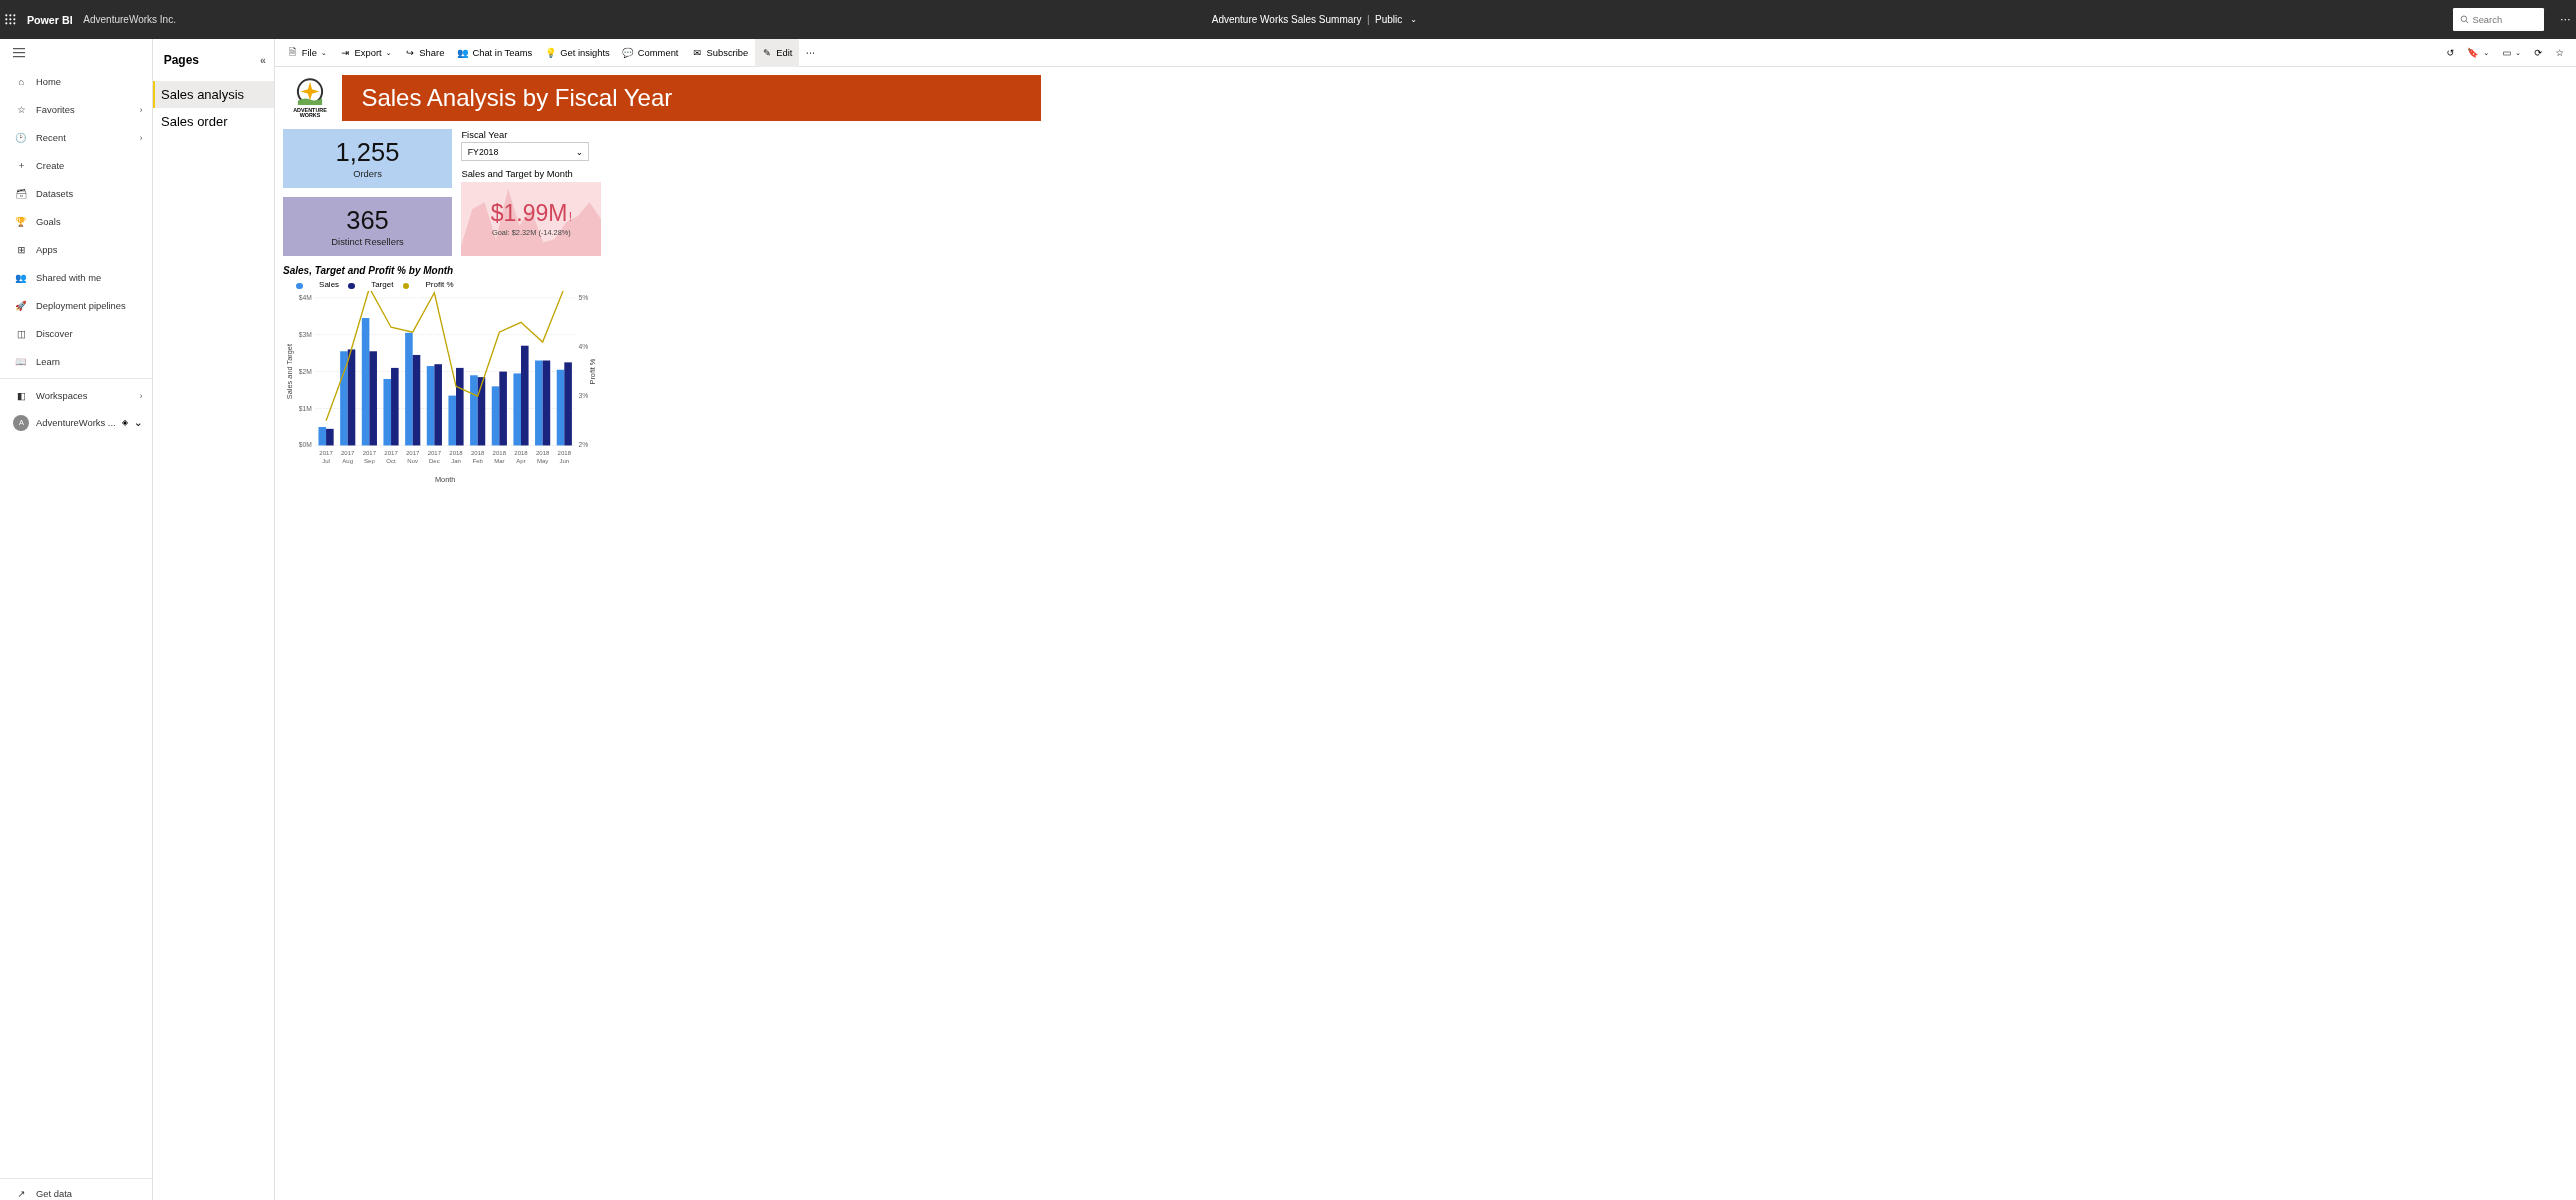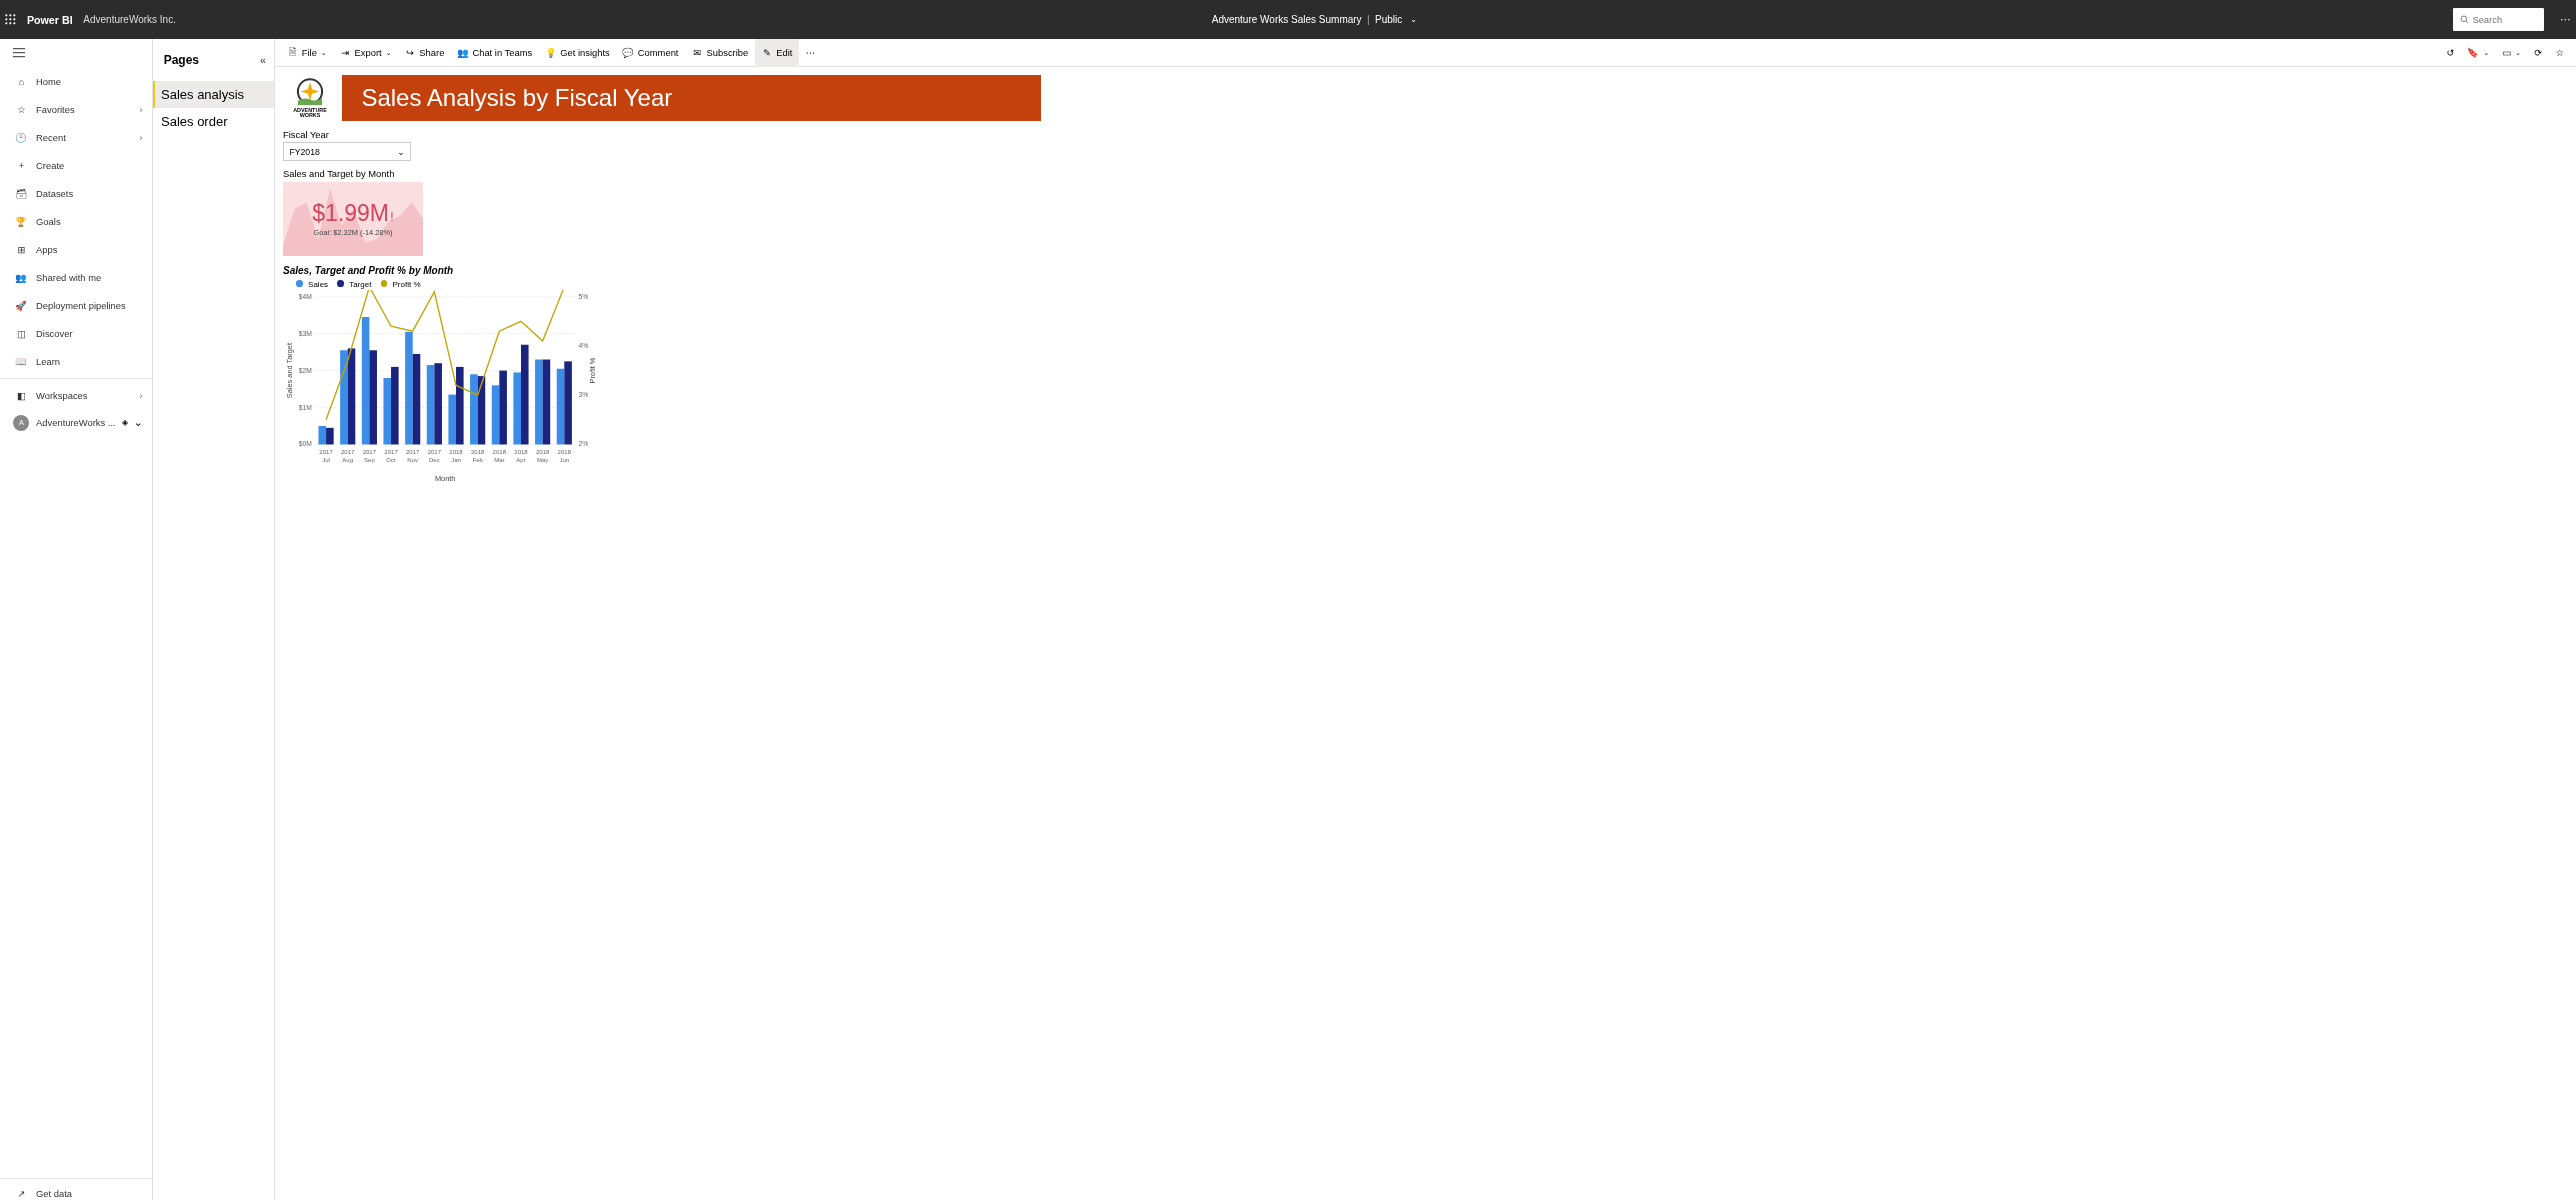--- a/index.html
+++ b/index.html
@@ -72,21 +72,21 @@
 .kpi-box { width: 140px; height: 74px; background: #fadee0; position: relative; display: flex; flex-direction: column; align-items: center; justify-content: center; overflow: hidden; }
 .kpi-spark { position: absolute; inset: 0; }
 .kpi-value { font-size: 23px; color: #d1465b; font-weight: 300; z-index: 1; }
 .kpi-warn { color: #d1465b; font-size: 12px; margin-left: 1.3px; z-index: 1; }
 .kpi-goal { font-size: 7.4px; color: #444; z-index: 1; margin-top: 1.3px; }
 
 
 .chart-wrap { width: 319px; }
 .chart-title { font-size: 10px; font-weight: 600; margin-bottom: 4px; font-style: italic; }
 .legend { display: flex; gap: 9.4px; font-size: 8px; margin-bottom: 1.3px; margin-left: 13.4px; }
-.legend-item { display: flex; align-items: flex-start; gap: 5px; }
+.legend-item { display: flex; align-items: flex-end; gap: 16px; }
 .swatch { width: 6.7px; height: 6.7px; border-radius: 50%; }
 .chart-svg { width: 100%; }
 
 svg text { font-family: "Segoe UI", Arial, sans-serif; }
 </style>
 </head>
 <body>
 
 <div class="top-header">
   <div class="waffle">
@@ -281,20 +281,30 @@
             <path d="M10,34 Q20,28 28,32 Q36,36 46,30 L46,40 L10,40 Z" fill="#6aa84f"></path>
           </svg>
           <div style="font-size:5.4px;font-weight:700;text-align:center;line-height:1"><span style="display:block">ADVENTURE</span><span>WORKS</span></div>
         </div>
         <div class="title-banner">
           <span>Sales Analysis by Fiscal Year</span>
         </div>
       </div>
 
       <div class="row2">
+        <div class="cards-col">
+          <div class="card blue">
+            <div class="card-value">1,255</div>
+            <div class="card-label">Orders</div>
+          </div>
+          <div class="card purple">
+            <div class="card-value">365</div>
+            <div class="card-label">Distinct Resellers</div>
+          </div>
+        </div>
         <div class="right-col">
           <div class="fy-label">Fiscal Year</div>
           <div class="fy-select">
             <span>FY2018</span>
             <span>⌄</span>
           </div>
           <div class="kpi-title">Sales and Target by Month</div>
           <div class="kpi-box">
             <svg class="kpi-spark" viewBox="0 0 208 110" preserveAspectRatio="none">
               <polygon points="0,110 0,95 17,40 35,30 52,85 70,10 87,65 104,40 122,90 139,85 156,60 174,50 191,30 208,55 208,110" fill="#f4c2c6"></polygon>

